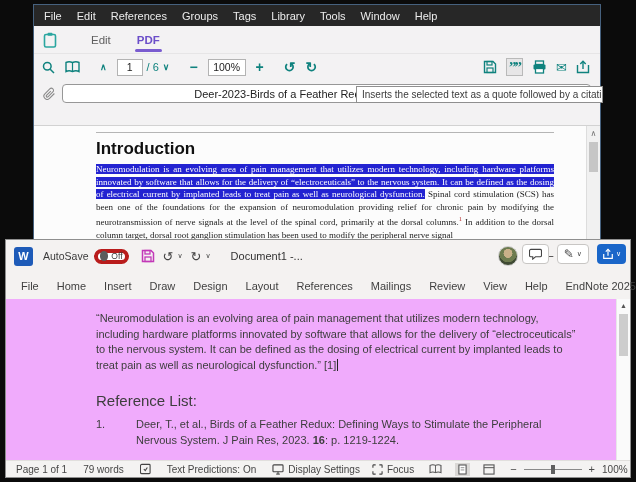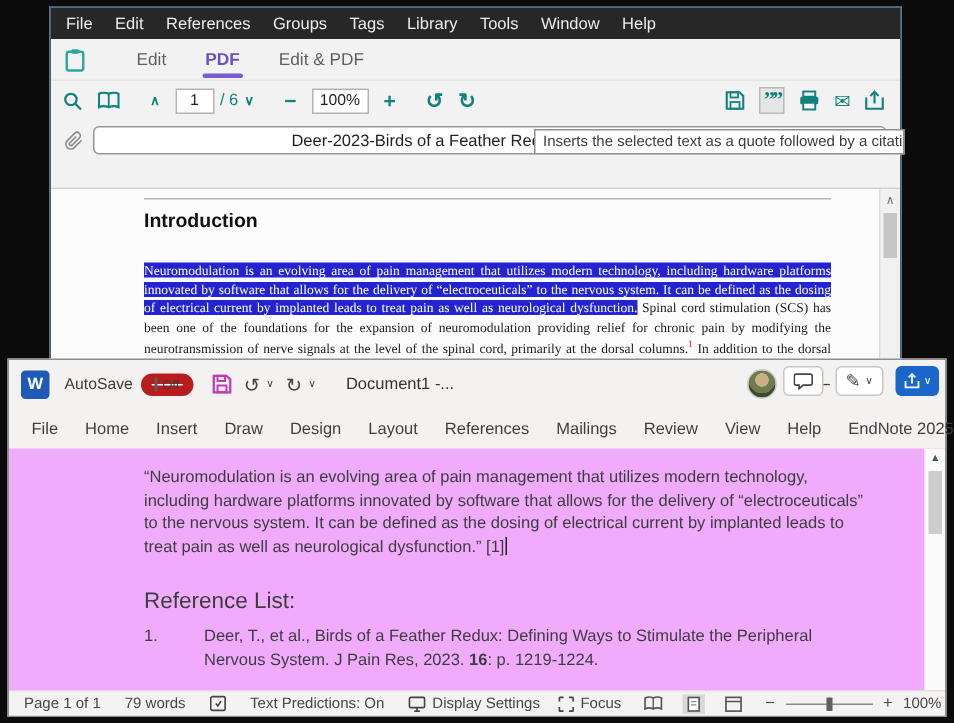--- a/index.html
+++ b/index.html
@@ -37,32 +37,32 @@
   .en-filerow { height:27px; display:flex; align-items:center; padding:0 9px; }
   .file-input { flex:1; height:19px; background:#fff; border:1px solid #979797; border-radius:4px; display:flex; align-items:center; padding:0 8px; margin-left:6px;text-align:center; }
   .file-name { font-size:11px; color:#222; white-space:nowrap; overflow:hidden; flex:1; }
   .file-dd { color:#0f827e; font-size:8px; font-weight:bold; }
   .en-pdf { position:absolute; left:0; right:0; top:120px; bottom:0; background:#fcfcfc; border-top:1px solid #d2d2d2; overflow:hidden; }
   .pdf-pageline { position:absolute; left:62px; right:46px; top:6px; height:1px; background:#b5b5b5; }
   .pdf-scroll { position:absolute; right:0; top:0; bottom:0; width:14px; background:#f1f1f1; border-left:1px solid #ddd; }
   .pdf-scroll .arr { display:block; text-align:center; color:#707070; font-size:8px; padding-top:3px; }
   .pdf-thumb { position:absolute; left:2px; top:16px; width:9px; height:30px; background:#c6c6c6; }
   .pdf-content { position:absolute; left:62px; right:46px; top:13px; }
-  .pdf-h1 { font-size:13px; font-weight:bold; color:#101010; margin-bottom:20px; font-family:"Liberation Sans", sans-serif; }
+  .pdf-h1 { font-size:17px; font-weight:bold; color:#101010; margin-bottom:4px; font-family:"Liberation Sans", sans-serif; }
   .pdf-p { font-family:"Liberation Serif", serif; font-size:9px; line-height:12.6px; color:#1c1c1c; text-align:justify; }
   .pdf-hl { background:#2323d1; color:#fff; }
   .pdf-sup { color:#b52a2a; font-size:6.5px; vertical-align:super; }
   .en-tooltip { position:absolute; left:322px; top:81px; width:247px; background:#fff; border:1px solid #8f8f8f; font-size:10px; color:#3c3c3c; padding:2px 5px; white-space:nowrap; overflow:hidden; z-index:5; }
 
   
   .w-win { position:absolute; left:5px; top:239px; width:626px; height:239px; background:#f4f2f1; border:1px solid #8f8f8f; z-index:10; }
   .w-titlebar { height:32px; display:flex; align-items:center; padding:0 8px; position:relative; }
   .w-logo { width:19px; height:19px; background:#1e5bb8; border-radius:3px; color:#fff; font-weight:bold; font-size:11px; display:flex; align-items:center; justify-content:center; }
   .w-autosave { font-size:10.5px; color:#3b3b3b; margin-left:10px; }
-  .w-toggle { width:35px; height:15px; border:7px solid #b91c1c; border-radius:8px; background:#fff; display:flex; align-items:center; padding:0 2px; margin-left:5px; }
+  .w-toggle { width:35px; height:15px; border:4px solid #b91c1c; border-radius:8px; background:#fff; display:flex; align-items:center; padding:0 2px; margin-left:5px; }
   .w-knob { width:10px; height:10px; border-radius:50%; background:#5c5c5c; }
   .w-toggle-label { font-size:8.5px; color:#3b3b3b; margin-left:3px; }
   .w-qat { display:flex; align-items:center; margin-left:12px; gap:8px; color:#444; }
   .w-qat .g13 { font-size:13px; line-height:1; }
   .w-qat .dd { font-size:7px; margin-left:-4px; }
   .w-doctitle { font-size:11px; color:#333; margin-left:20px; white-space:nowrap; }
   .w-search { position:absolute; left:312px; top:5px; width:163px; height:22px; background:#fff; border:1px solid #e0dedc; border-radius:4px; box-shadow:0 1px 2px rgba(0,0,0,.08); display:flex; align-items:center; gap:7px; padding:0 9px; }
   .w-search-text { font-size:11px; color:#616161; }
   .w-tb-right { position:absolute; right:6px; top:0; height:32px; display:flex; align-items:center; }
   .w-avatar { width:20px; height:20px; border-radius:50%; background:radial-gradient(circle at 50% 35%, #c9b089 0 30%, #6d7b4f 31% 60%, #3f4a33 61%); margin-right:16px; border:1px solid #ccc; }
@@ -121,21 +121,20 @@
     <div class="en-tabrow">
       <span>
         <svg width="14" height="16" viewBox="0 0 14 16">
             <rect x="1.5" y="2.5" width="11" height="12.5" rx="1.5" fill="none" stroke="#2aa6a0" stroke-width="1.6"></rect>
             <rect x="4.5" y="0.8" width="5" height="3" rx="1" fill="#2aa6a0"></rect>
           </svg>
       </span>
       <div class="en-tabs">
           <span class="en-tab">Edit</span>
           <span class="en-tab active">PDF</span>
-          <span class="en-tab">Edit &amp; PDF</span>
         </div>
     </div>
 
     <div class="en-toolbar">
       <span>
         <svg width="13" height="13" viewBox="0 0 13 13">
             <circle cx="5.3" cy="5.3" r="3.8" fill="none" stroke="#0f827e" stroke-width="1.5"></circle>
             <line x1="8.2" y1="8.2" x2="12" y2="12" stroke="#0f827e" stroke-width="1.5"></line>
           </svg>
       </span>

